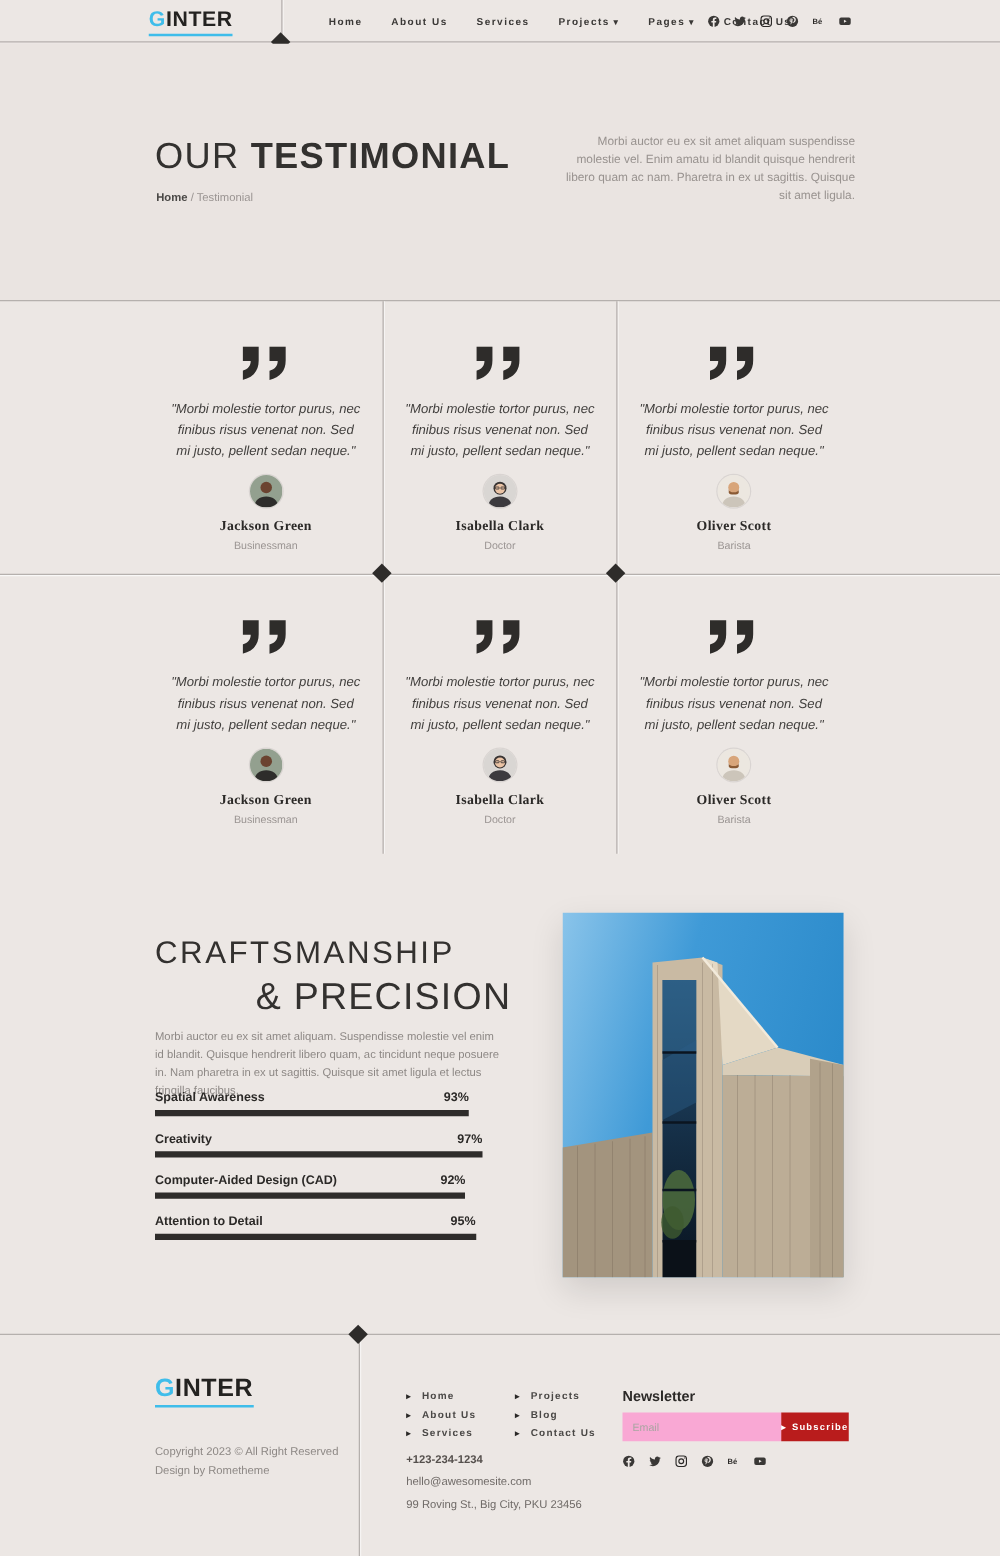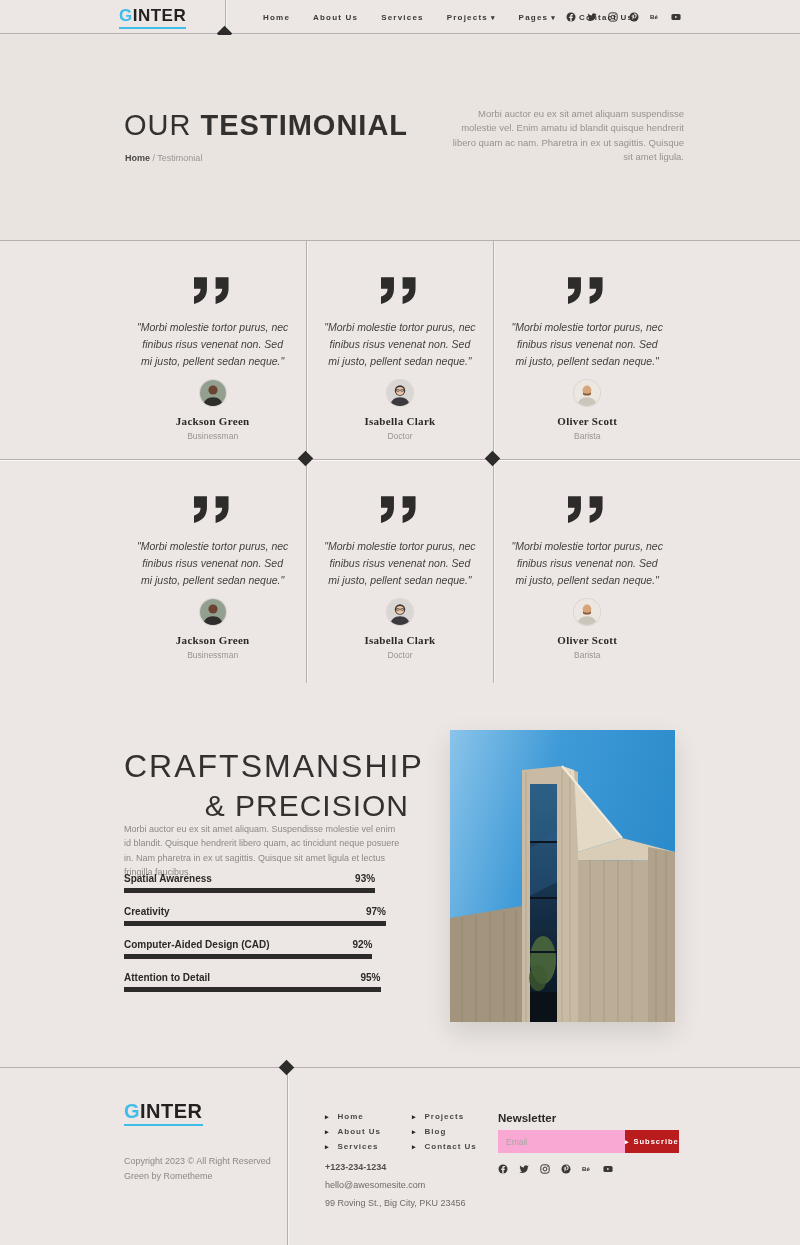--- a/index.html
+++ b/index.html
@@ -49,21 +49,21 @@
   .q-icon svg { width:38px; height:28px; fill:#2E2C2A; }
   .t-quote { font-style:italic; font-size:10.5px; font-weight:500; line-height:1.6; text-align:center; color:#413F3D; width:152px; }
   .t-avatar { width:26px; height:26px; border-radius:50%; overflow:hidden; margin-top:11px; box-shadow:0 0 0 1px rgba(0,0,0,.08); }
   .t-avatar svg { display:block; width:26px; height:26px; }
   .t-name { font-size:11px; font-weight:800; letter-spacing:.3px; margin-top:9px; color:#2B2927;font-family:Liberation Serif, serif; }
   .t-role { font-size:8.5px; color:#9A9492; margin-top:4px; }
 
   
   .craft { position:absolute; top:682px; left:0; width:800px; height:385px; }
   .craft-title { position:absolute; left:124px; top:66px; width:285px; color:#33312F; }
-  .craft-title .l1 { font-size:32px; font-weight:300; letter-spacing:2px; white-space:nowrap; }
+  .craft-title .l1 { font-size:25px; font-weight:300; letter-spacing:2px; white-space:nowrap; }
   .craft-title .l2 { font-size:30px; font-weight:400; letter-spacing:1px; text-align:right; margin-top:4px; }
   .craft-desc { position:absolute; left:124px; top:140px; width:280px; font-size:9px; line-height:1.6; color:#8D8885; }
   .skills { position:absolute; left:124px; top:191px; width:270px; }
   .skill { margin-bottom:13px;text-align:right; }
   .skill-head { display:flex; justify-content:space-between; align-items:flex-end; }
   .skill-label { font-size:10px; font-weight:800; color:#2B2927; white-space:nowrap; }
   .skill-pct { font-size:10px; font-weight:800; color:#2B2927; }
   .skill-bar { height:5px; background:#2E2C2A; margin-top:4px; }
 
   .photo { position:absolute; left:450px; top:48px; width:225px; height:292px; box-shadow:0 10px 25px rgba(0,0,0,.12); }
@@ -391,21 +391,21 @@
     </div>
   </section>
 
   <footer class="footer">
     <div class="vline f-vline"></div>
     <div class="diamond f-diamond"></div>
 
     <div class="f-logo"><span class="g">G</span><span>INTER</span></div>
     <div class="f-copy">
       <div>Copyright 2023 © All Right Reserved</div>
-      <div>Green by Rometheme</div>
+      <div>Design by Rometheme</div>
     </div>
 
     <div class="f-links c1">
       <div class="f-link">
           <span class="bullet">▸</span>
           <span>Home</span>
         </div>
       <div class="f-link">
           <span class="bullet">▸</span>
           <span>About Us</span>

